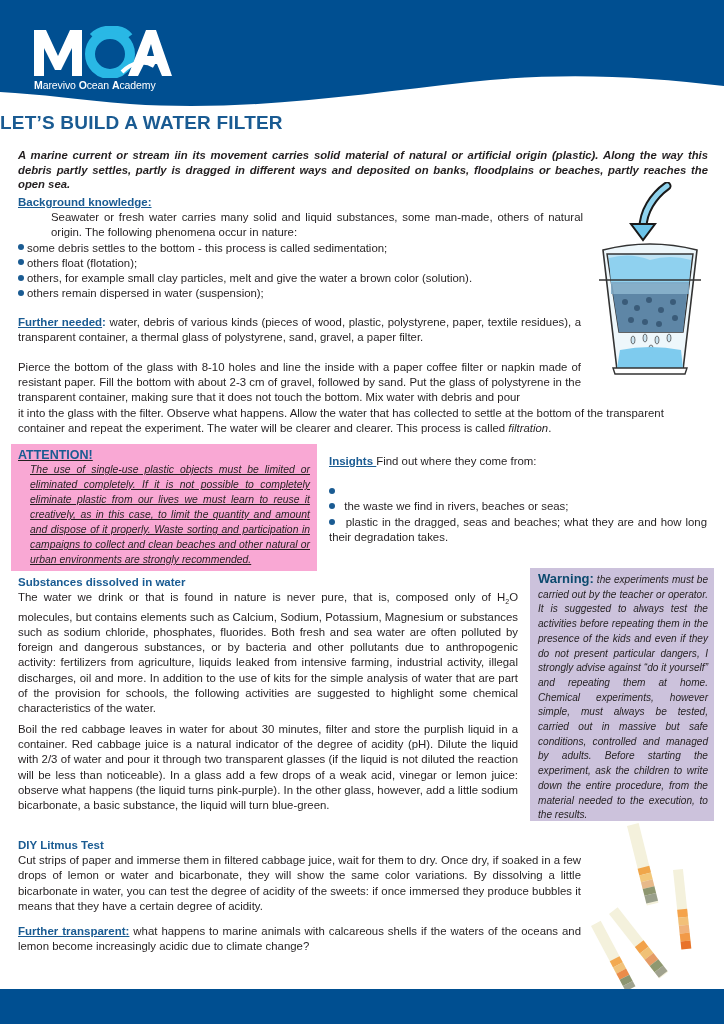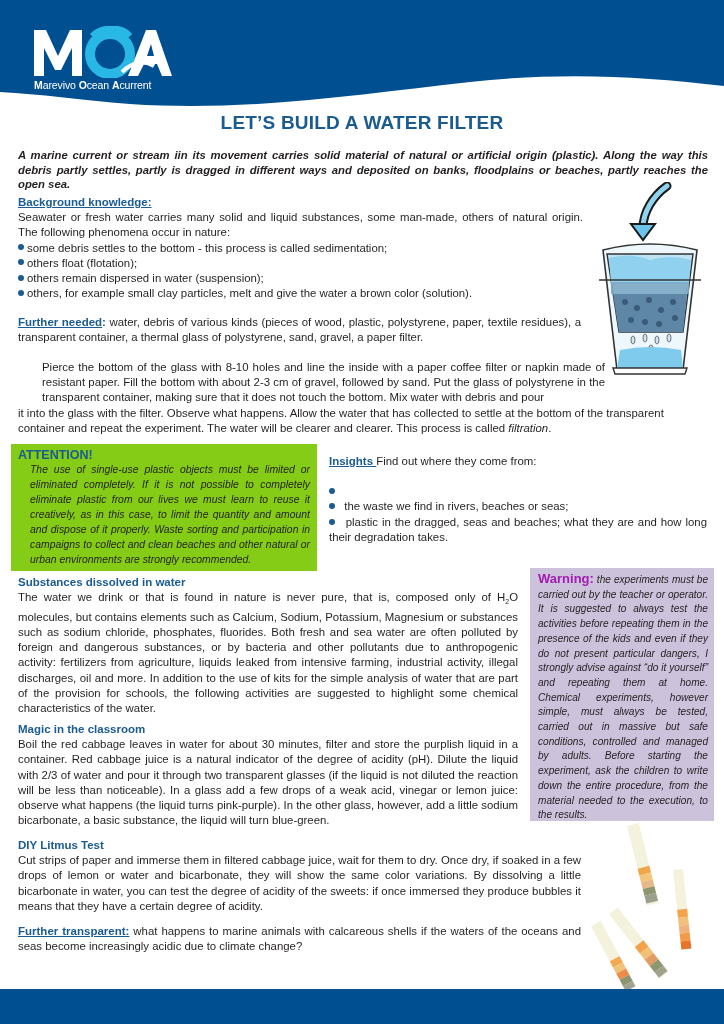--- a/index.html
+++ b/index.html
@@ -6,48 +6,48 @@
   html, body { width: 724px; height: 1024px; background: #ffffff; overflow: hidden; }
   body { position: relative; font-family: "Liberation Sans", sans-serif; color: #231f20; }
 
   .header { position: absolute; left: 0; top: 0; width: 724px; height: 110px; }
   .header svg { position: absolute; left: 0; top: 0; }
   .logo { position: absolute; left: 32px; top: 26px; width: 145px; height: 70px; }
   .logo-letters { position: absolute; left: 0; top: 0; height: 52px; width: 140px; }
   .logo-sub { position: absolute; left: 2px; top: 53px; font-size: 10.5px; color: #fff; white-space: nowrap; letter-spacing: -0.1px; }
   .logo-sub b { font-weight: bold; }
 
-  .title { position: absolute; left: 0; top: 112px; width: 724px; text-align: center; font-size: 19px; font-weight: bold; color: #1a5b92; letter-spacing: 0.2px; }
+  .title { position: absolute; left: 0; top: 112px; width: 724px; text-align: left; font-size: 19px; font-weight: bold; color: #1a5b92; letter-spacing: 0.2px; }
 
   .intro { position: absolute; left: 18px; top: 148px; width: 690px; font-size: 11.3px; font-weight: bold; font-style: italic; line-height: 14.5px; text-align: justify; }
 
   .sec-head { color: #1a5b92; font-weight: bold; font-size: 11.5px; }
   .underline { text-decoration: underline; }
   .body-text { font-size: 11.4px; line-height: 15.2px; }
 
   .bg-block { position: absolute; left: 18px; top: 195px; width: 565px; }
-  .bg-block p { text-align: justify; }
+  .bg-block p { text-align: justify; margin-left: 33px; }
   .bullet { display: flex; align-items: center; }
   .dot { display: inline-block; width: 6px; height: 6px; background: #1a5b92; border-radius: 50%; margin-right: 3px; transform: translateY(-1px); flex: none; }
 
   .material { position: absolute; left: 18px; top: 315px; width: 563px; text-align: justify; }
   .pierce { position: absolute; left: 18px; top: 360px; width: 690px; }
-  .pierce .narrow { width: 563px; text-align: justify; display: block; margin-left: 24px; }
+  .pierce .narrow { width: 563px; text-align: justify; display: block; }
 
   .glass { position: absolute; left: 585px; top: 182px; width: 130px; height: 195px; }
 
-  .attention { position: absolute; left: 11px; top: 444px; width: 306px; height: 127px; background: #84cc16; padding: 4px 7px 0 7px; }
+  .attention { position: absolute; left: 11px; top: 444px; width: 306px; height: 127px; background: #f9a8d4; padding: 4px 7px 0 7px; text-decoration: underline; }
   .attention h3 { color: #1a5b92; font-size: 12.5px; font-weight: bold; line-height: 14px; }
   .attention p { font-style: italic; font-size: 10.4px; line-height: 15px; text-align: justify; margin-left: 12px; }
 
   .insights { position: absolute; left: 329px; top: 454px; width: 378px; text-align: justify; }
 
   .warning { position: absolute; left: 530px; top: 568px; width: 184px; height: 253px; background: #ccc2dc; padding: 4px 6px 0 8px; }
   .warning p { font-style: italic; font-size: 10.1px; line-height: 14.7px; text-align: justify; }
-  .warning .wh { color: #a21caf; font-weight: bold; font-style: normal; font-size: 13px; }
+  .warning .wh { color: #0c4a6e; font-weight: bold; font-style: normal; font-size: 13px; }
 
   .subst { position: absolute; left: 18px; top: 575px; width: 500px; text-align: justify; }
   .magic { position: absolute; left: 18px; top: 722px; width: 500px; text-align: justify; }
   .diy { position: absolute; left: 18px; top: 838px; width: 563px; text-align: justify; }
   .further { position: absolute; left: 18px; top: 924px; width: 563px; text-align: justify; }
 
   .strips { position: absolute; left: 585px; top: 822px; width: 139px; height: 170px; }
 
   .footer { position: absolute; left: 0; top: 989px; width: 724px; height: 35px; background: #004f91; }
   sub { font-size: 7px; }
@@ -64,21 +64,21 @@
 
       <path d="M2 50 V4 H14 L26 30 L38 4 H50 V50 H40 V22 L29 44 H23 L12 22 V50 Z" fill="#ffffff"></path>
 
       <circle cx="78" cy="28" r="20" fill="none" stroke="#29b8e5" stroke-width="10"></circle>
       <path d="M60 10 C70 0 90 0 98 10" fill="none" stroke="#29b8e5" stroke-width="6"></path>
 
       <path d="M96 50 L114 4 H124 L140 50 H130 L125 38 H112 L106 50 Z M115 30 H122 L119 18 Z" fill="#ffffff"></path>
       <path d="M90 46 C100 36 112 34 122 40" fill="none" stroke="#ffffff" stroke-width="4"></path>
     </svg>
     <div class="logo-sub">
-      <b>M</b><span>arevivo </span><b>O</b><span>cean </span><b>A</b><span>current</span>
+      <b>M</b><span>arevivo </span><b>O</b><span>cean </span><b>A</b><span>cademy</span>
     </div>
   </div>
 </div>
 
 <h1 class="title">LET’S BUILD A WATER FILTER</h1>
 
 <p class="intro">A marine current or stream iin its movement carries solid material of natural or artificial origin (plastic). Along the way this debris partly settles, partly is dragged in different ways and deposited on banks, floodplains or beaches, partly reaches the open sea.</p>
 
 <div class="bg-block body-text">
   <div class="sec-head underline">Background knowledge:</div>
@@ -86,25 +86,25 @@
   <div class="bullet">
       <span class="dot"></span>
       <span>some debris settles to the bottom - this process is called sedimentation;</span>
     </div>
   <div class="bullet">
       <span class="dot"></span>
       <span>others float (flotation);</span>
     </div>
   <div class="bullet">
       <span class="dot"></span>
+      <span>others, for example small clay particles, melt and give the water a brown color (solution).</span>
+    </div>
+  <div class="bullet">
+      <span class="dot"></span>
       <span>others remain dispersed in water (suspension);</span>
-    </div>
-  <div class="bullet">
-      <span class="dot"></span>
-      <span>others, for example small clay particles, melt and give the water a brown color (solution).</span>
     </div>
 </div>
 
 <svg class="glass" viewBox="0 0 130 195">
 
   <path d="M82 4 C68 14 58 30 58 46" fill="none" stroke="#1a1a1a" stroke-width="9" stroke-linecap="round"></path>
   <path d="M82 4 C68 14 58 30 58 46" fill="none" stroke="#8fd3ee" stroke-width="5" stroke-linecap="round"></path>
   <path d="M46 42 L70 42 L58 58 Z" fill="#6cc4ea" stroke="#1a1a1a" stroke-width="2"></path>
 
   <path d="M18 68 Q65 56 112 68 L98 188 L32 188 Z" fill="#eef7fb" stroke="#333" stroke-width="1.6"></path>
@@ -162,30 +162,29 @@
 <div class="warning">
   <p><span class="wh">Warning:</span><span> the experiments must be carried out by the teacher or operator. It is suggested to always test the activities before repeating them in the presence of the kids and even if they do not present particular dangers, I strongly advise against “do it yourself” and repeating them at home. Chemical experiments, however simple, must always be tested, carried out in massive but safe conditions, controlled and managed by adults. Before starting the experiment, ask the children to write down the entire procedure, from the material needed to the execution, to the results.</span></p>
 </div>
 
 <div class="subst body-text">
   <div class="sec-head">Substances dissolved in water</div>
   <p><span>The water we drink or that is found in nature is never pure, that is, composed only of H</span><sub>2</sub><span>O molecules, but contains elements such as Calcium, Sodium, Potassium, Magnesium or substances such as sodium chloride, phosphates, fluorides. Both fresh and sea water are often polluted by foreign and dangerous substances, or by bacteria and other pollutants due to anthropogenic activity: fertilizers from agriculture, liquids leaked from intensive farming, industrial activity, illegal discharges, oil and more. In addition to the use of kits for the simple analysis of water that are part of the provision for schools, the following activities are suggested to highlight some chemical characteristics of the water.</span></p>
 </div>
 
 <div class="magic body-text">
-  <div class="sec-head">Magic in the classroom</div>
   <p>Boil the red cabbage leaves in water for about 30 minutes, filter and store the purplish liquid in a container. Red cabbage juice is a natural indicator of the degree of acidity (pH). Dilute the liquid with 2/3 of water and pour it through two transparent glasses (if the liquid is not diluted the reaction will be less than noticeable). In a glass add a few drops of a weak acid, vinegar or lemon juice: observe what happens (the liquid turns pink-purple). In the other glass, however, add a little sodium bicarbonate, a basic substance, the liquid will turn blue-green.</p>
 </div>
 
 <div class="diy body-text">
   <div class="sec-head">DIY Litmus Test</div>
   <p>Cut strips of paper and immerse them in filtered cabbage juice, wait for them to dry. Once dry, if soaked in a few drops of lemon or water and bicarbonate, they will show the same color variations. By dissolving a little bicarbonate in water, you can test the degree of acidity of the sweets: if once immersed they produce bubbles it means that they have a certain degree of acidity.</p>
 </div>
 
-<p class="further body-text"><span class="sec-head underline">Further transparent:</span><span> what happens to marine animals with calcareous shells if the waters of the oceans and seas become increasingly acidic due to climate change?</span></p>
+<p class="further body-text"><span class="sec-head underline">Further transparent:</span><span> what happens to marine animals with calcareous shells if the waters of the oceans and lemon become increasingly acidic due to climate change?</span></p>
 
 <svg class="strips" viewBox="0 0 139 170">
   <g transform="translate(42,4) rotate(-14)">
     <rect x="0" y="0" width="12" height="82" fill="#f4f1dc"></rect>
     <rect x="0" y="44" width="12" height="7" fill="#f0a64a"></rect>
       <rect x="0" y="51" width="12" height="7" fill="#f3c77a"></rect>
       <rect x="0" y="58" width="12" height="7" fill="#e7b98a"></rect>
       <rect x="0" y="65" width="12" height="7" fill="#8d9670"></rect>
       <rect x="0" y="72" width="12" height="8" fill="#9aa08c"></rect>
   </g>

